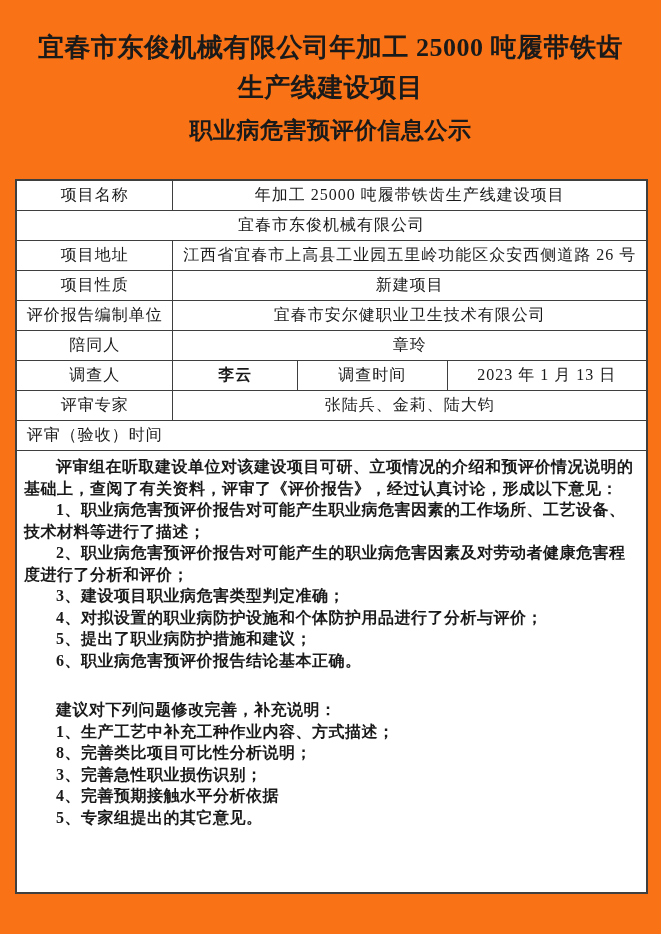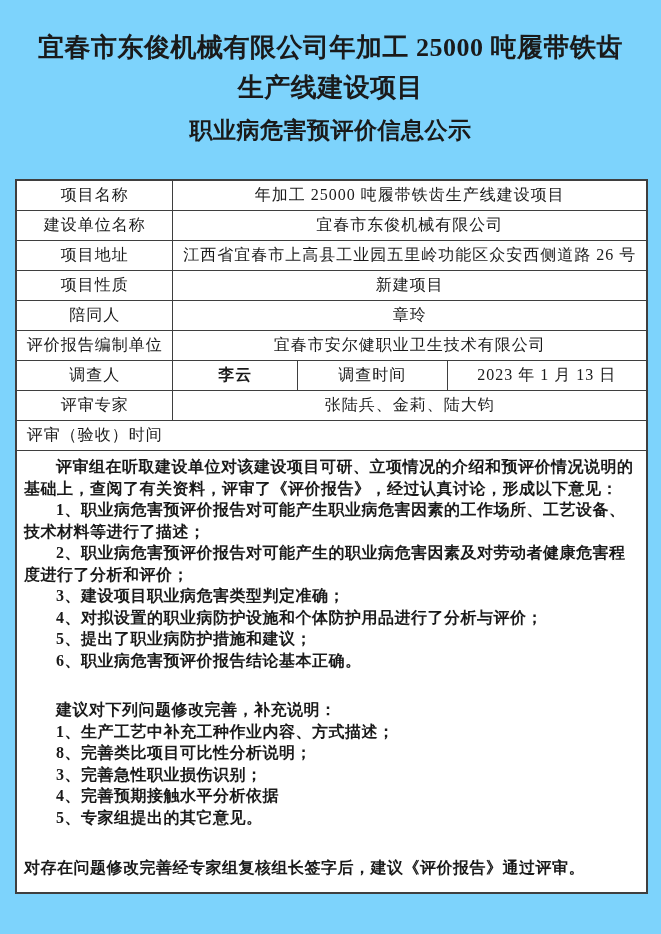--- a/index.html
+++ b/index.html
@@ -5,21 +5,21 @@
   * { box-sizing: border-box; }
   html, body {
     margin: 0;
     padding: 0;
     background: #ffffff;
   }
   .page {
     position: relative;
     width: 661px;
     height: 934px;
-    background: #7dd3fc;
+    background: #f97316;
     color: #1a1a1a;
     font-family: "Liberation Serif", "DejaVu Serif", serif;
     overflow: hidden;
   }
   .doc-title {
     margin: 28px 25px 0 25px;
     font-size: 26px;
     line-height: 40px;
     font-weight: bold;
     text-align: center;
@@ -90,42 +90,41 @@
   <h2 class="doc-subtitle">职业病危害预评价信息公示</h2>
 
   <div class="doc-table">
 
     <div class="t-row">
       <div class="t-cell c-label">项目名称</div>
       <div class="t-cell c-value">年加工 25000 吨履带铁齿生产线建设项目</div>
     </div>
 
     <div class="t-row">
-      <div class="t-cell c-label">建设单位名称</div>
       <div class="t-cell c-value">宜春市东俊机械有限公司</div>
     </div>
 
     <div class="t-row">
       <div class="t-cell c-label">项目地址</div>
       <div class="t-cell c-value">江西省宜春市上高县工业园五里岭功能区众安西侧道路 26 号</div>
     </div>
 
     <div class="t-row">
       <div class="t-cell c-label">项目性质</div>
       <div class="t-cell c-value">新建项目</div>
     </div>
 
     <div class="t-row">
-      <div class="t-cell c-label">陪同人</div>
-      <div class="t-cell c-value">章玲</div>
+      <div class="t-cell c-label">评价报告编制单位</div>
+      <div class="t-cell c-value">宜春市安尔健职业卫生技术有限公司</div>
     </div>
 
     <div class="t-row">
-      <div class="t-cell c-label">评价报告编制单位</div>
-      <div class="t-cell c-value">宜春市安尔健职业卫生技术有限公司</div>
+      <div class="t-cell c-label">陪同人</div>
+      <div class="t-cell c-value">章玲</div>
     </div>
 
     <div class="t-row">
       <div class="t-cell c-label">调查人</div>
       <div class="t-cell c-name">李云</div>
       <div class="t-cell c-tlabel">调查时间</div>
       <div class="t-cell c-tvalue">2023 年 1 月 13 日</div>
     </div>
 
     <div class="t-row">
@@ -144,17 +143,16 @@
       <p>3、建设项目职业病危害类型判定准确；</p>
       <p>4、对拟设置的职业病防护设施和个体防护用品进行了分析与评价；</p>
       <p>5、提出了职业病防护措施和建议；</p>
       <p>6、职业病危害预评价报告结论基本正确。</p>
       <p class="suggest-intro">建议对下列问题修改完善，补充说明：</p>
       <p>1、生产工艺中补充工种作业内容、方式描述；</p>
       <p>8、完善类比项目可比性分析说明；</p>
       <p>3、完善急性职业损伤识别；</p>
       <p>4、完善预期接触水平分析依据</p>
       <p>5、专家组提出的其它意见。</p>
-      <p class="closing">对存在问题修改完善经专家组复核组长签字后，建议《评价报告》通过评审。</p>
     </div>
 
   </div>
 </div>
 
 </body></html>

